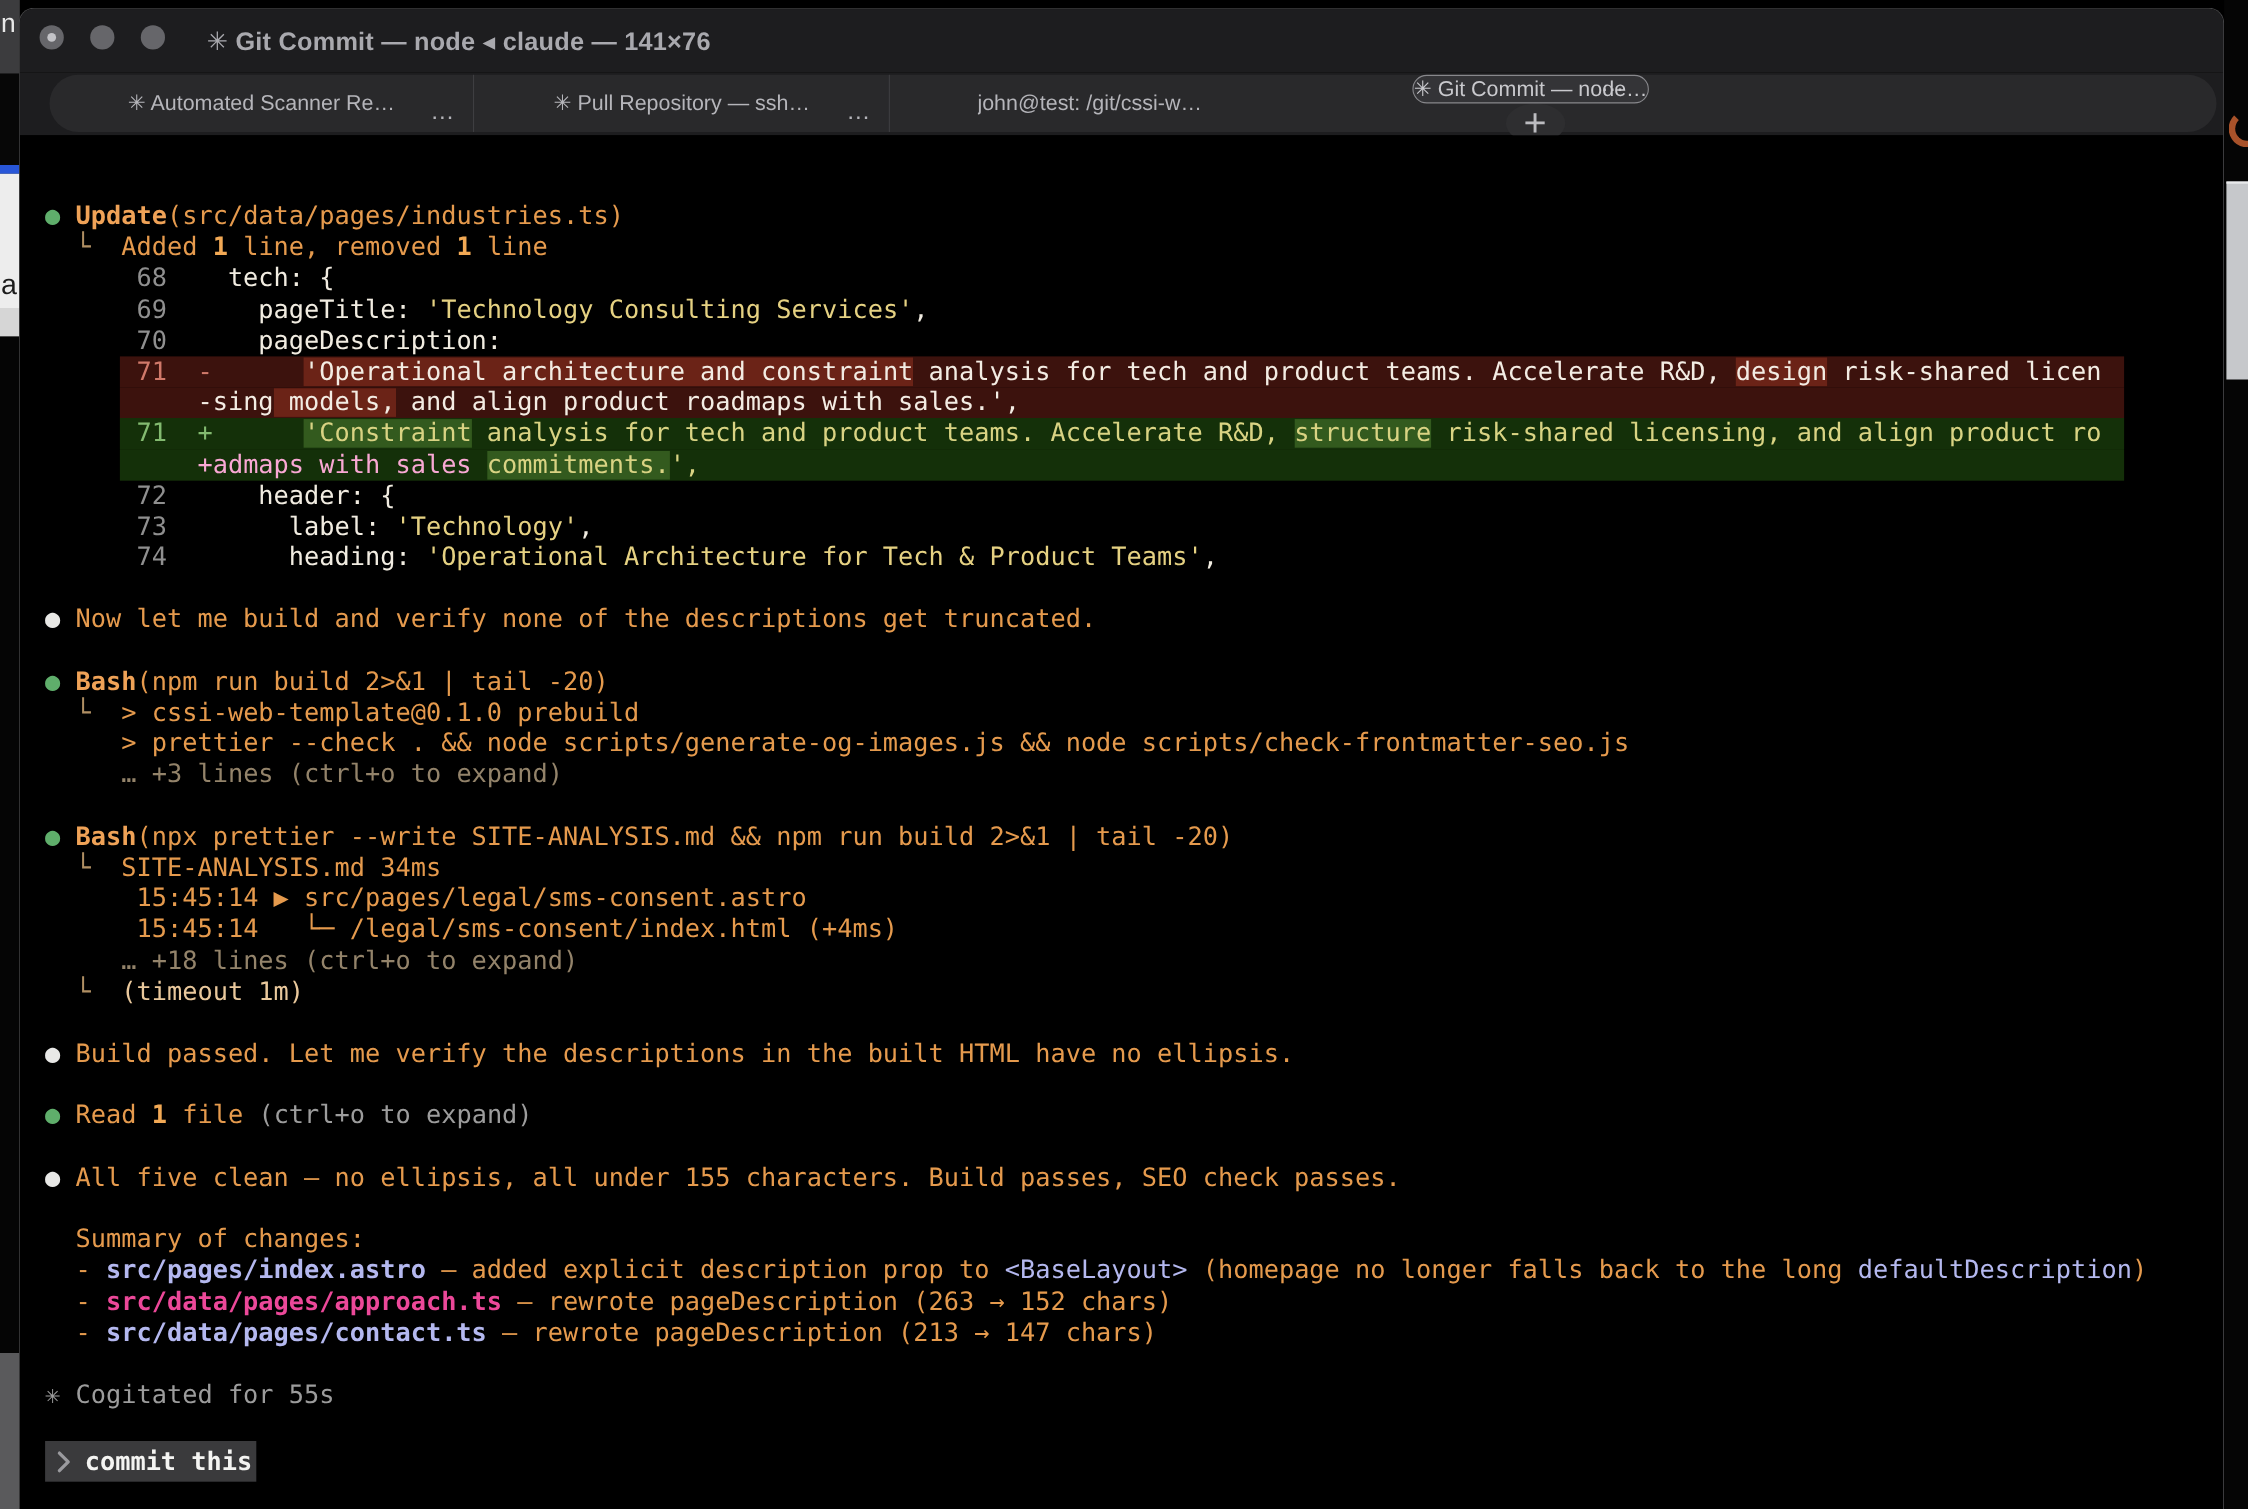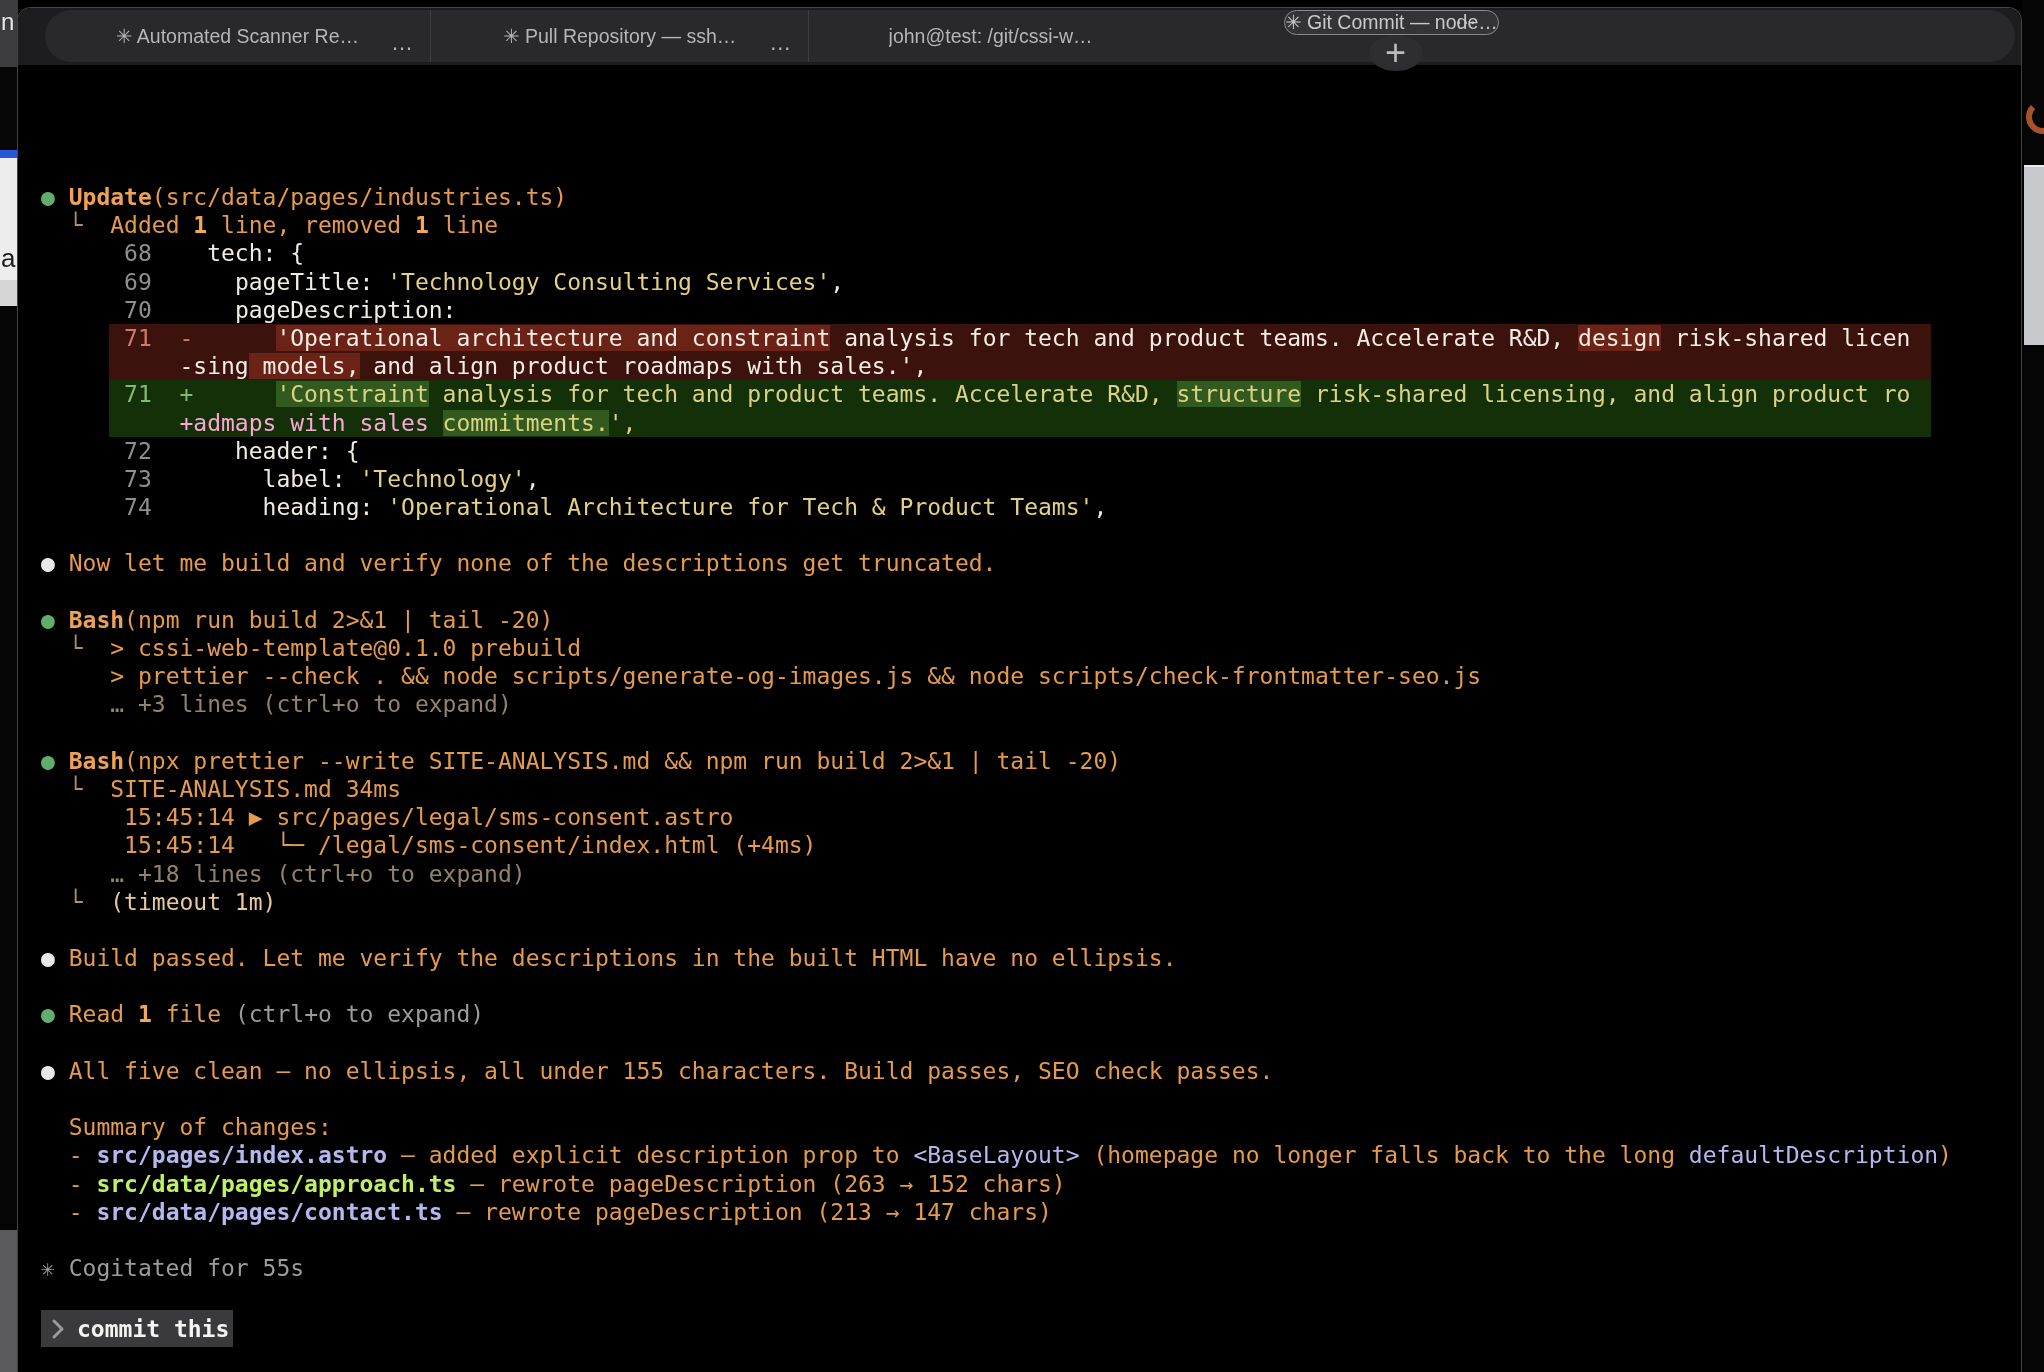--- a/index.html
+++ b/index.html
@@ -76,20 +76,26 @@
   <div class="bgseg" id="bgl-bottom"></div>
 </div>
 
 <div id="bg-right">
   <div id="bg-orange-glyph"></div>
   <div id="bg-gray-block"></div>
 </div>
 
 <div id="window">
 
+  <div id="titlebar" class="sans">
+    <div class="tlight" id="tl-close"></div>
+    <div class="tlight" id="tl-min"></div>
+    <div class="tlight" id="tl-zoom"></div>
+    <div id="window-title">✳ Git Commit — node ◂ claude — 141×76</div>
+  </div>
 
   <div id="tabbar" class="sans">
     <div id="tabstrip">
       <div class="tab tab-sep" id="tab-1">
         <span class="tab-label">✳ Automated Scanner Re…</span>
         <span class="tab-dots">…</span>
       </div>
       <div class="tab tab-sep" id="tab-3">
         <span class="tab-label">✳ Pull Repository — ssh…</span>
         <span class="tab-dots">…</span>
@@ -137,21 +143,21 @@
         <div class="tline"><span class="tseg" style="color: rgb(176, 143, 99);">  └  </span><span class="tseg" style="color: rgb(233, 200, 156);">(timeout 1m)</span></div>
         <div class="tline"></div>
         <div class="tline"><span class="tseg" style="color: rgb(232, 232, 230);">● </span><span class="tseg" style="color: rgb(229, 154, 77);">Build passed. Let me verify the descriptions in the built HTML have no ellipsis.</span></div>
         <div class="tline"></div>
         <div class="tline"><span class="tseg" style="color: rgb(95, 174, 107);">● </span><span class="tseg" style="color: rgb(229, 154, 77);">Read </span><span class="tseg" style="color: rgb(242, 169, 85); font-weight: bold;">1</span><span class="tseg" style="color: rgb(229, 154, 77);"> file </span><span class="tseg" style="color: rgb(156, 156, 156);">(ctrl+o to expand)</span></div>
         <div class="tline"></div>
         <div class="tline"><span class="tseg" style="color: rgb(232, 232, 230);">● </span><span class="tseg" style="color: rgb(229, 154, 77);">All five clean — no ellipsis, all under 155 characters. Build passes, SEO check passes.</span></div>
         <div class="tline"></div>
         <div class="tline"><span class="tseg">  </span><span class="tseg" style="color: rgb(229, 154, 77);">Summary of changes:</span></div>
         <div class="tline"><span class="tseg" style="color: rgb(229, 154, 77);">  - </span><span class="tseg" style="color: rgb(180, 184, 239); font-weight: bold;">src/pages/index.astro</span><span class="tseg" style="color: rgb(229, 154, 77);"> — added explicit description prop to </span><span class="tseg" style="color: rgb(180, 184, 239);">&lt;BaseLayout&gt;</span><span class="tseg" style="color: rgb(229, 154, 77);"> (homepage no longer falls back to the long </span><span class="tseg" style="color: rgb(180, 184, 239);">defaultDescription</span><span class="tseg" style="color: rgb(229, 154, 77);">)</span></div>
-        <div class="tline"><span class="tseg" style="color: rgb(229, 154, 77);">  - </span><span class="tseg" style="color: #bef264; font-weight: bold;">src/data/pages/approach.ts</span><span class="tseg" style="color: rgb(229, 154, 77);"> — rewrote pageDescription (263 → 152 chars)</span></div>
+        <div class="tline"><span class="tseg" style="color: rgb(229, 154, 77);">  - </span><span class="tseg" style="color: #ec4899; font-weight: bold;">src/data/pages/approach.ts</span><span class="tseg" style="color: rgb(229, 154, 77);"> — rewrote pageDescription (263 → 152 chars)</span></div>
         <div class="tline"><span class="tseg" style="color: rgb(229, 154, 77);">  - </span><span class="tseg" style="color: rgb(180, 184, 239); font-weight: bold;">src/data/pages/contact.ts</span><span class="tseg" style="color: rgb(229, 154, 77);"> — rewrote pageDescription (213 → 147 chars)</span></div>
         <div class="tline"></div>
         <div class="tline"><span class="tseg" style="color: rgb(156, 156, 156); margin-top: 46px;">✳ Cogitated for 55s</span></div>
       </div>
     <div id="prompt-box">
       <svg id="prompt-chevron" width="14" height="22" viewBox="0 0 14 22">
         <path d="M3 3 L11 11 L3 19" stroke="#9a9a9e" stroke-width="3" fill="none" stroke-linecap="round" stroke-linejoin="round"></path>
       </svg>
       <span id="prompt-command">commit this</span>
     </div>

